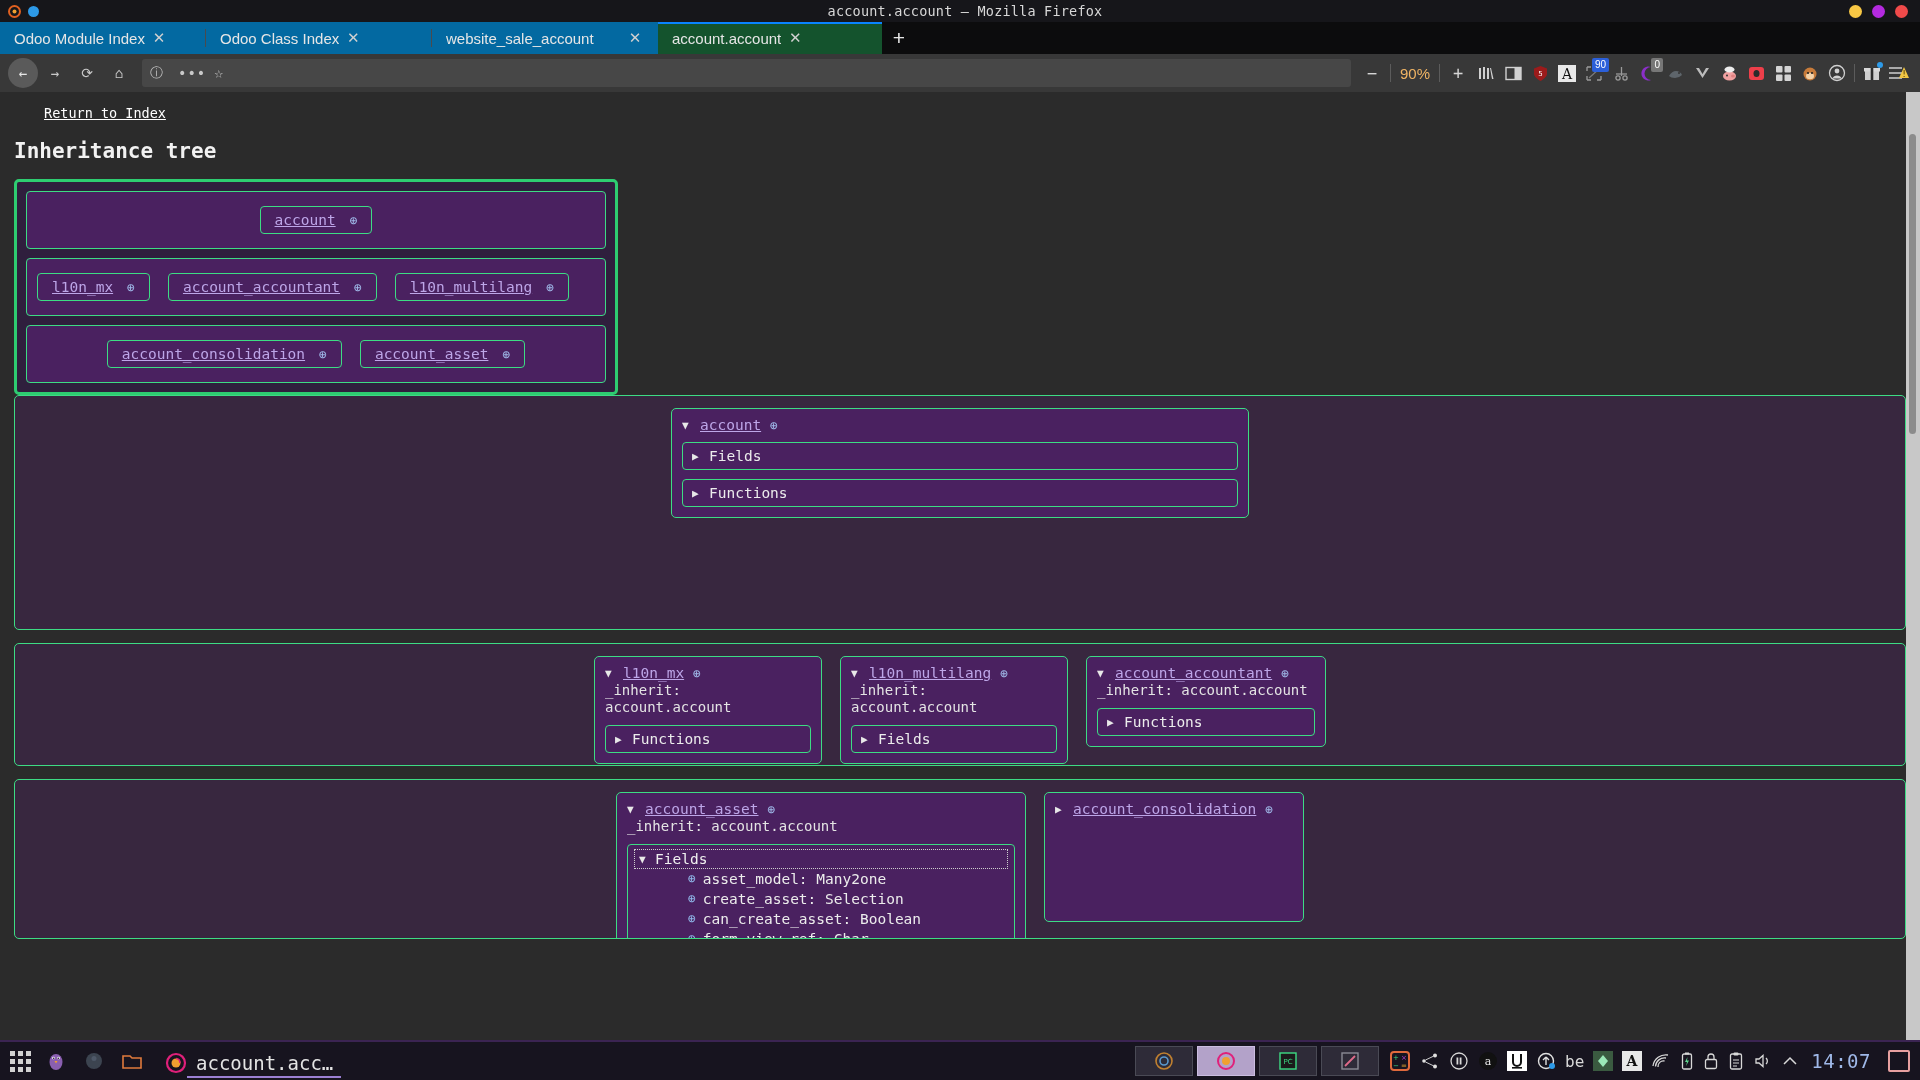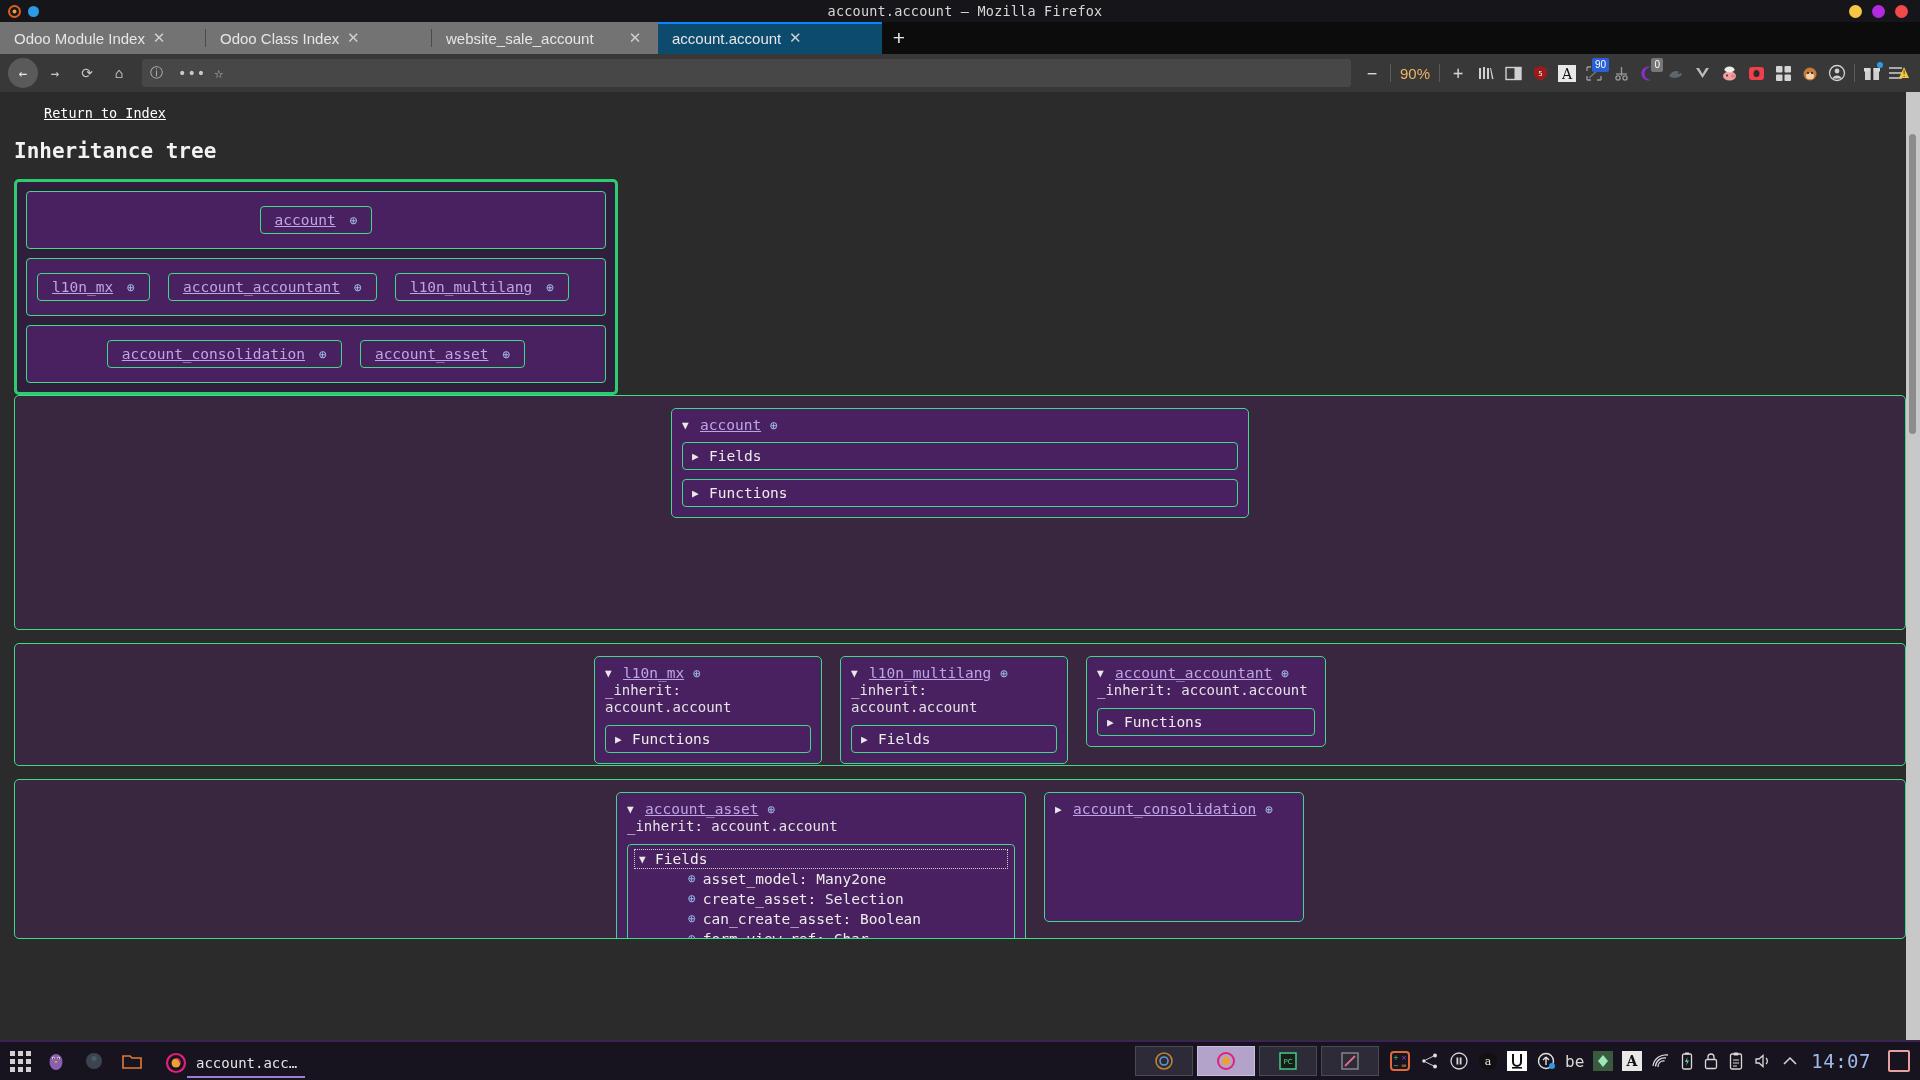--- a/index.html
+++ b/index.html
@@ -24,30 +24,30 @@
   }
   #titlebar .tb-right{ position:absolute; right:12px; top:0; height:22px; display:flex; align-items:center; gap:10px;}
   .tb-circ{ width:13px;height:13px;border-radius:50%;display:block;}
 
   
   #tabbar{ height:32px; background:#0c0c0d; display:flex; align-items:stretch; position:relative;}
   .tab{
     display:flex; align-items:center; gap:0px; padding:0 0 0 14px;
     position:relative; min-width:0;
     font-family:"Liberation Sans",sans-serif; font-size:15px; color:#e6e6e6;
-    background:#737373;
+    background:#0369a1;
   }
   .tab .tab-label{
     white-space:nowrap; overflow:hidden; text-overflow:clip; display:block;
   }
   .tab .tab-close{
     width:28px; text-align:center; color:#d0d0d0; font-size:15px;
     font-family:"Liberation Sans",sans-serif; flex:0 0 28px;
   }
-  .tab.active{ background:#0c4a6e; }
+  .tab.active{ background:#14532d; }
   .tab.active::before{
     content:""; position:absolute; left:0; right:0; top:0; height:2px; background:#0a84ff;
   }
   .tab .tab-sep{
     position:absolute; right:0; top:7px; bottom:7px; width:1px; background:#4a4a4d;
   }
   #newtab{
     width:34px; display:flex; align-items:center; justify-content:center;
     color:#e6e6e6; font-size:21px; font-family:"Liberation Sans",sans-serif;
   }
@@ -172,21 +172,21 @@
   }
   #tb-apps{ display:flex; align-items:center; gap:12px; flex:0 0 auto; padding-left:4px;}
   .grid9{ display:grid; grid-template-columns:repeat(3,5px); grid-template-rows:repeat(3,5px); gap:3px;}
   .grid9 i{ background:#d2d2d2; display:block; width:5px;height:5px;}
   .tb-icon{ width:26px;height:26px;display:flex;align-items:center;justify-content:center;font-size:17px;}
   #tb-window{
     display:flex; align-items:center; gap:9px; margin-left:14px; padding:3px 10px 0 6px;
     position:relative; flex:0 0 auto;
   }
   #tb-window .wtitle{
-    font-size:14px; color:#e4e4e4;
+    font-size:19px; color:#e4e4e4;
     font-family:"DejaVu Sans Mono","Liberation Mono",monospace;
   }
   #tb-window .underline{
     position:absolute; left:28px; right:2px; bottom:-4px; height:2px; background:#9b7fd4;
   }
   #tb-spacer{ flex:1 1 auto; }
   #tb-tasks{ display:flex; align-items:center; gap:4px; flex:0 0 auto;border-radius:15px;}
   .tsk{
     width:58px;height:30px; border:1px solid #4a4a55; background:#2e2b38;
     display:flex;align-items:center;justify-content:center;

